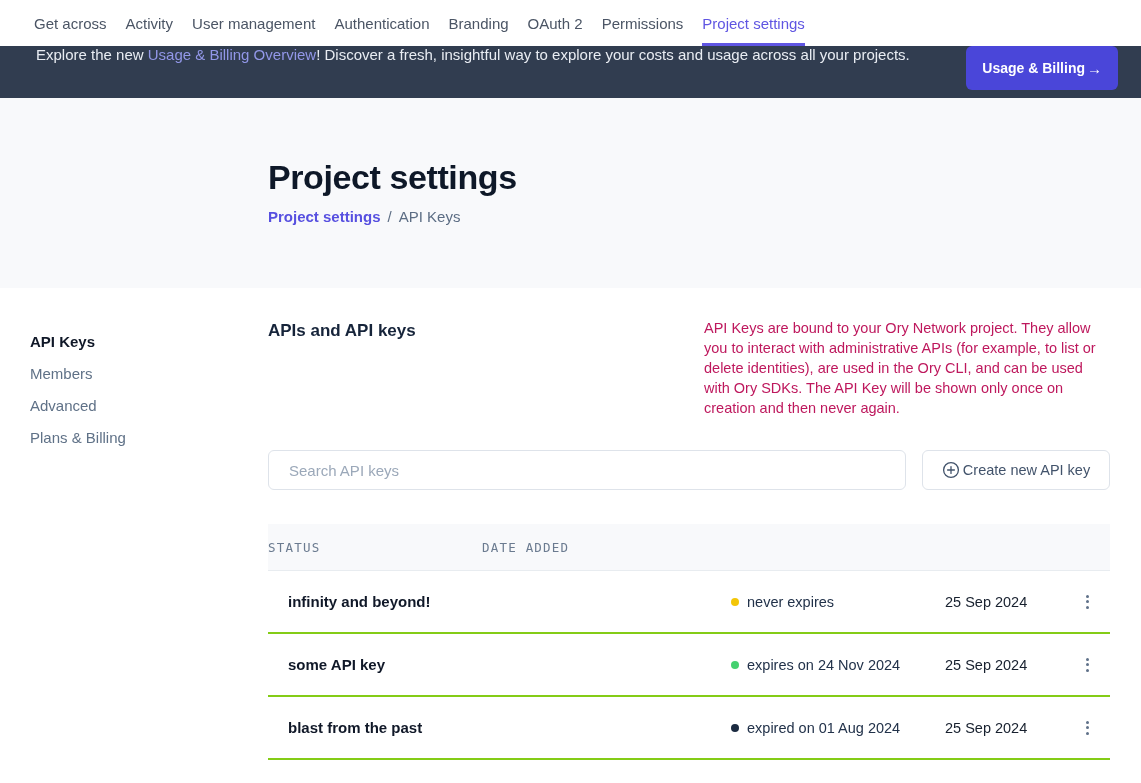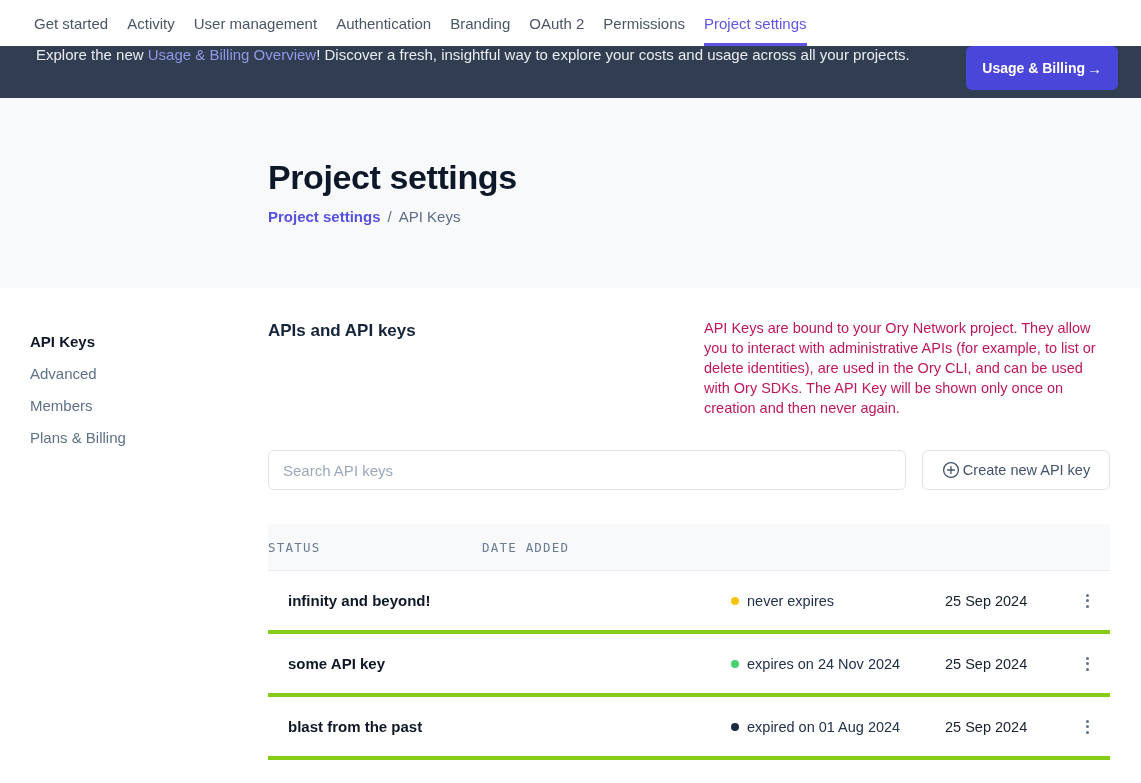--- a/index.html
+++ b/index.html
@@ -139,21 +139,21 @@
   .controls {
     margin-top: 32px;
     display: flex;
     gap: 16px;
   }
   .search-input {
     flex: 1;
     height: 40px;
     border: 1px solid #dee3ea;
     border-radius: 6px;
-    padding: 0 14px;
+    padding: 0 20px;
     font-size: 15px;
     font-family: "Liberation Sans", sans-serif;
     color: #101828;
     outline: none;
     background: #ffffff;
   }
   .search-input::placeholder { color: #9ba8b9; }
   .create-btn {
     width: 188px;
     height: 40px;
@@ -180,21 +180,21 @@
     border-bottom: 1px solid #e8ecf0;
     display: flex;
     align-items: center;
     font-family: "DejaVu Sans Mono", "Liberation Mono", monospace;
     font-size: 12.5px;
     letter-spacing: 1.2px;
     color: #6b7b90;
   }
   .trow {
     height: 63px;
-    border-bottom: 4px solid #84cc16;
+    border-bottom: 2px solid #84cc16;
     display: flex;
     align-items: center;
     background: #ffffff;
   }
   .col-name { flex: 1; padding-left: 20px; }
   .col-status { width: 214px; flex-shrink: 0; display: flex; align-items: center; gap: 8px; }
   .col-date { width: 120px; flex-shrink: 0; }
   .col-menu { width: 45px; flex-shrink: 0; display: flex; justify-content: center; }
   .trow .col-name { font-size: 15px; font-weight: 700; color: #101828; }
   .status-dot { width: 8px; height: 8px; border-radius: 50%; flex-shrink: 0; }
@@ -208,21 +208,21 @@
     flex-direction: column;
     gap: 2.5px;
     padding: 6px;
   }
   .kebab i { width: 3px; height: 3px; border-radius: 50%; background: #5f7189; display: block; }
 </style>
 </head>
 <body>
 
 <nav class="topnav">
-    <div class="nav-tab">Get started</div>
+    <div class="nav-tab">Get across</div>
     <div class="nav-tab">Activity</div>
     <div class="nav-tab">User management</div>
     <div class="nav-tab">Authentication</div>
     <div class="nav-tab">Branding</div>
     <div class="nav-tab">OAuth 2</div>
     <div class="nav-tab">Permissions</div>
     <div class="nav-tab active">Project settings</div>
   </nav>
 
 <div class="banner">
@@ -240,22 +240,22 @@
   <div class="breadcrumb">
     <a>Project settings</a>
     <span>/</span>
     <span>API Keys</span>
   </div>
 </header>
 
 <div class="page-body">
   <aside class="sidebar">
       <div class="side-item active">API Keys</div>
+      <div class="side-item">Members</div>
       <div class="side-item">Advanced</div>
-      <div class="side-item">Members</div>
       <div class="side-item">Plans &amp; Billing</div>
     </aside>
 
   <main class="main">
     <div class="content-top">
       <h2 class="section-title">APIs and API keys</h2>
       <p class="section-desc">API Keys are bound to your Ory Network project. They allow you to interact with administrative APIs (for example, to list or delete identities), are used in the Ory CLI, and can be used with Ory SDKs. The API Key will be shown only once on creation and then never again.</p>
     </div>
 
     <div class="controls">

